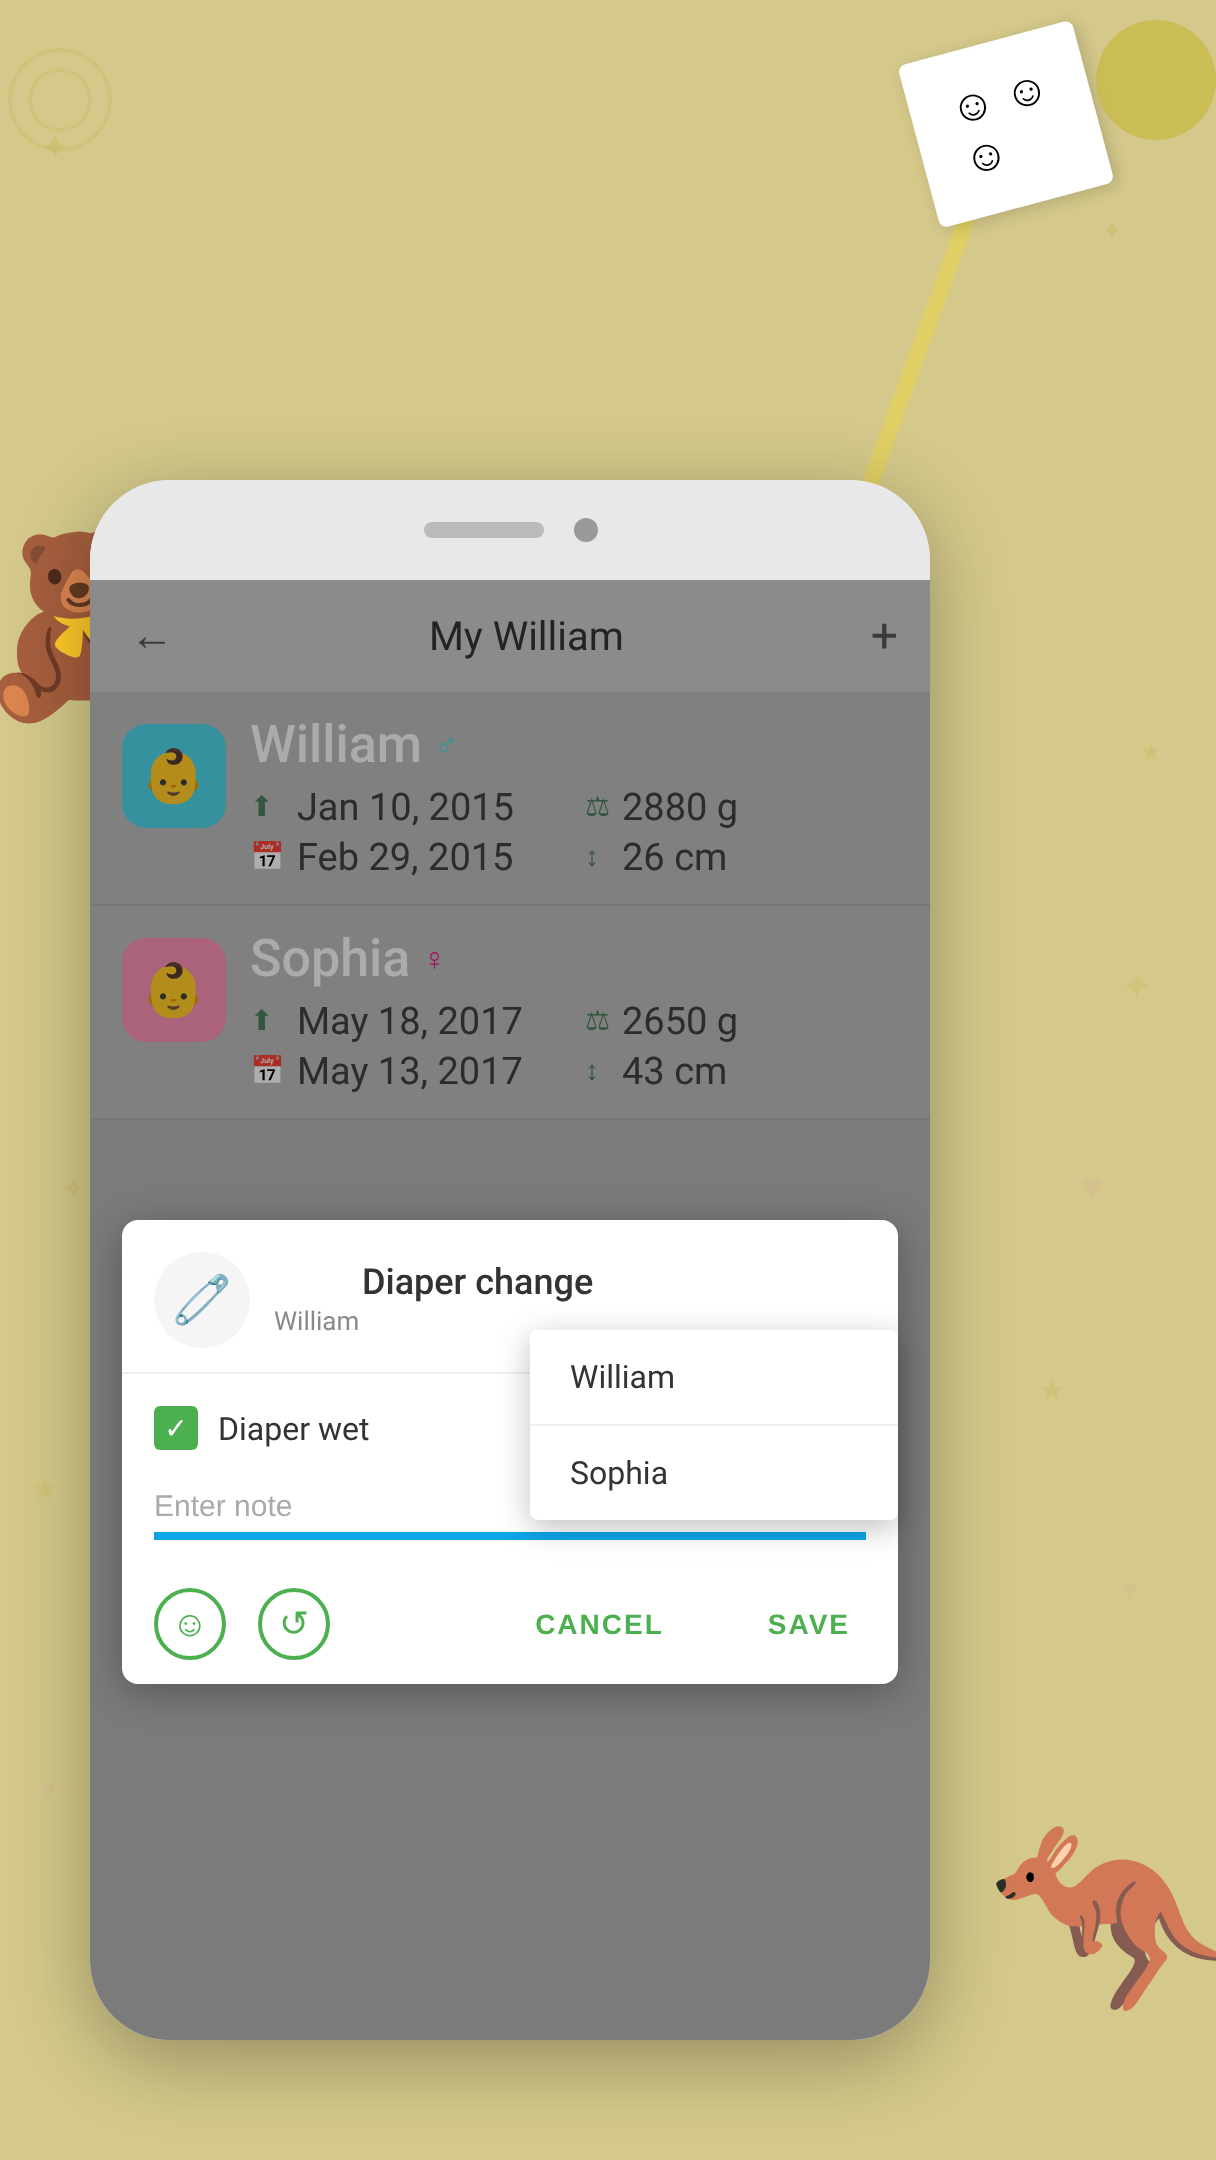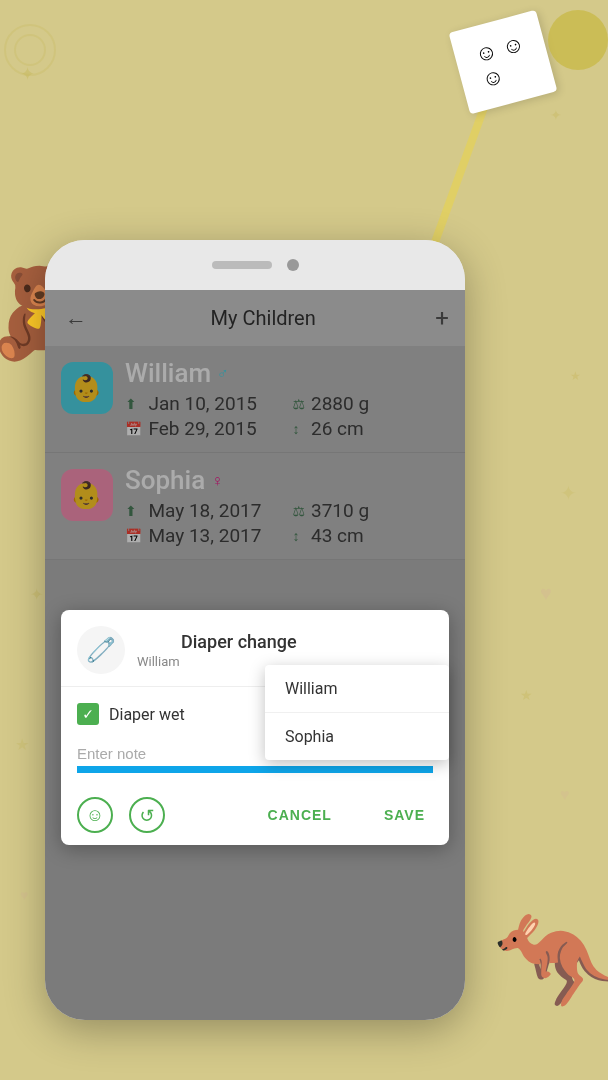--- a/index.html
+++ b/index.html
@@ -251,21 +251,21 @@
     }
 
     .checkbox-label {
       font-size: 16px;
       color: #333;
     }
 
     .note-input {
       width: 100%;
       border: none;
-      border-bottom: 7px solid #0ea5e9;
+      border-bottom: 4px solid #0ea5e9;
       outline: none;
       font-size: 15px;
       padding: 4px 0;
       color: #333;
       background: transparent;
     }
 
     .note-input::placeholder {
       color: #aaa;
     }
@@ -427,21 +427,21 @@
 
     <div class="phone-notch-area">
       <div class="phone-speaker"></div>
       <div class="phone-camera"></div>
     </div>
 
     <div class="phone-screen">
 
       <div class="app-header">
         <span class="back-btn">←</span>
-        <span class="header-title">My Children</span>
+        <span class="header-title">My William</span>
         <span class="add-btn">+</span>
       </div>
 
       <div class="children-list">
 
         <div class="child-item">
           <div class="child-avatar boy">👶</div>
           <div class="child-info">
             <div class="child-name-row">
               <span class="child-name">William</span>
@@ -464,21 +464,21 @@
           <div class="child-avatar girl">👶</div>
           <div class="child-info">
             <div class="child-name-row">
               <span class="child-name">Sophia</span>
               <span class="gender-icon girl">♀</span>
             </div>
             <div class="child-stats">
               <span class="stat-icon">⬆</span>
               <span class="stat-value">May 18, 2017</span>
               <span class="stat-icon">⚖</span>
-              <span class="stat-value">3710 g</span>
+              <span class="stat-value">2650 g</span>
               <span class="stat-icon">📅</span>
               <span class="stat-value">May 13, 2017</span>
               <span class="stat-icon">↕</span>
               <span class="stat-value">43 cm</span>
             </div>
           </div>
         </div>
       </div>
 
       <div class="dialog-overlay"></div>

